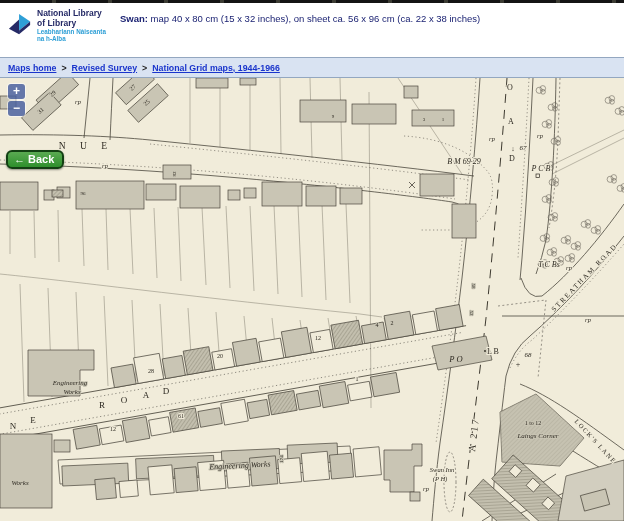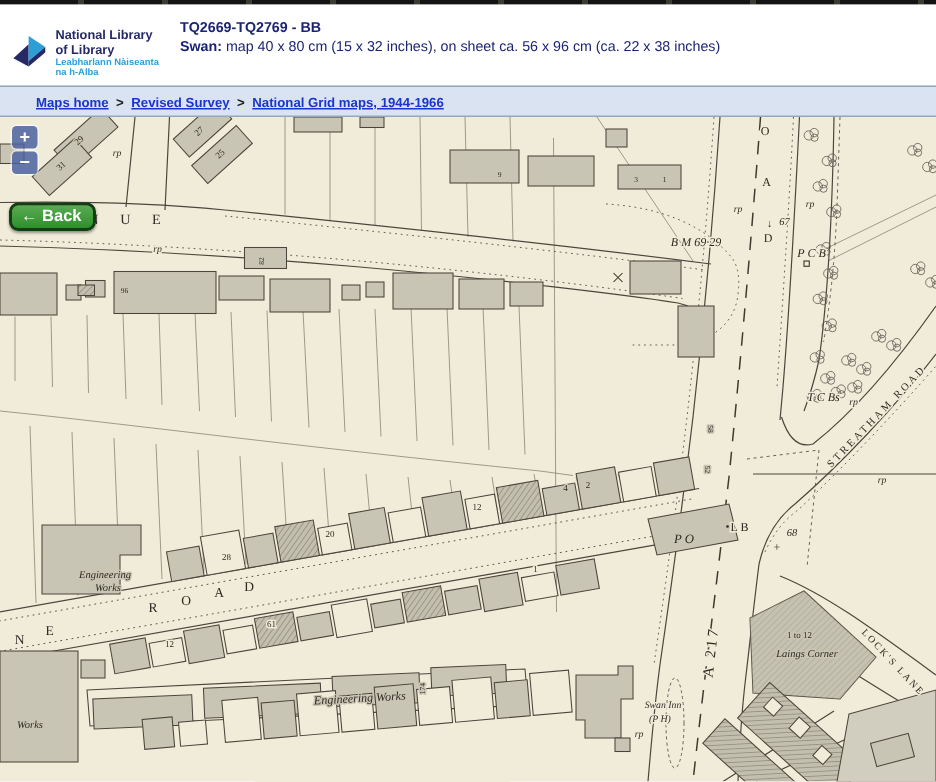--- a/index.html
+++ b/index.html
@@ -3,40 +3,40 @@
 <meta charset="utf-8">
 <style>
   html,body{margin:0;padding:0;}
   body{width:624px;height:521px;overflow:hidden;background:#fff;
        font-family:"Liberation Sans", sans-serif;position:relative;}
   
   .top-strip{height:3px;background:#141414;
     background-image:repeating-linear-gradient(90deg,#141414 0 52px,#3c3c34 52px 56px);}
   
   .header{height:54px;background:#fff;display:flex;align-items:flex-start;padding:6px 0 0 8px;box-sizing:border-box;}
-  .logo{display:flex;gap:5px;width:100px;flex-shrink:0;cursor:pointer;margin-top:10px;}
+  .logo{display:flex;gap:5px;width:100px;flex-shrink:0;cursor:pointer;}
   .logo-mark{width:24px;height:26px;margin-top:4px;flex-shrink:0;}
   .logo-text{line-height:1.12;}
   .logo-en{font-size:8.5px;font-weight:bold;color:#252a66;}
   .logo-ga{font-size:6.3px;font-weight:bold;color:#2e9fd6;}
   .titleblock{margin-left:12px;padding-top:3px;color:#1c2373;font-size:9.5px;line-height:13px;}
   .titleblock .b{font-weight:bold;}
   
   .breadcrumb{height:21px;background:#d9e3f2;border-top:1px solid #93a7c0;border-bottom:1px solid #93a7c0;
-     box-sizing:border-box;display:flex;align-items:center;padding-left:24px;font-size:8.8px;font-weight:bold;color:#222;}
+     box-sizing:border-box;display:flex;align-items:center;padding-left:8px;font-size:8.8px;font-weight:bold;color:#222;}
   .breadcrumb a{color:#1a35cc;text-decoration:underline;cursor:pointer;}
   .breadcrumb .sep{margin:0 5px;color:#222;}
   
   .map-wrap{position:absolute;left:0;top:78px;width:624px;height:443px;background:#f1ecda;}
   
   .zoomctl{position:absolute;left:8px;top:84px;width:17px;z-index:5;}
   .zbtn{width:17px;height:15px;margin-bottom:2px;background:rgba(76,99,160,0.85);
     border-radius:3px;box-shadow:0 0 0 1px rgba(255,255,255,0.55);color:#fff;font-weight:bold;
     font-size:12px;line-height:14px;text-align:center;cursor:pointer;user-select:none;}
-  .back-btn{position:absolute;left:6px;top:135px;z-index:5;
+  .back-btn{position:absolute;left:6px;top:150px;z-index:5;
     background:linear-gradient(#5aaa52,#2e8f2c);border:2px solid #123f12;border-radius:6px;
     color:#fff;font-size:11px;font-weight:bold;padding:1px 8px 2px 6px;cursor:pointer;
     box-shadow:0 1px 2px rgba(0,0,0,0.4);}
   svg text{user-select:none;}
 </style>
 </head>
 <body>
 
 <div class="top-strip"></div>
 
@@ -48,21 +48,20 @@
       <polygon points="12,19 24,9 24,13 12,23" fill="#252a66"></polygon>
     </svg>
     <div class="logo-text">
       <div class="logo-en">National Library</div>
       <div class="logo-en">of Library</div>
       <div class="logo-ga">Leabharlann Nàiseanta</div>
       <div class="logo-ga">na h-Alba</div>
     </div>
   </div>
   <div class="titleblock">
-    <div class="b">TQ2669-TQ2769 - BB</div>
     <div><span class="b">Swan:</span><span> map 40 x 80 cm (15 x 32 inches), on sheet ca. 56 x 96 cm (ca. 22 x 38 inches)</span></div>
   </div>
 </div>
 
 <div class="breadcrumb">
   <a>Maps home</a>
   <span class="sep">&gt;</span>
   <a>Revised Survey</a>
   <span class="sep">&gt;</span>
   <a>National Grid maps, 1944-1966</a>

